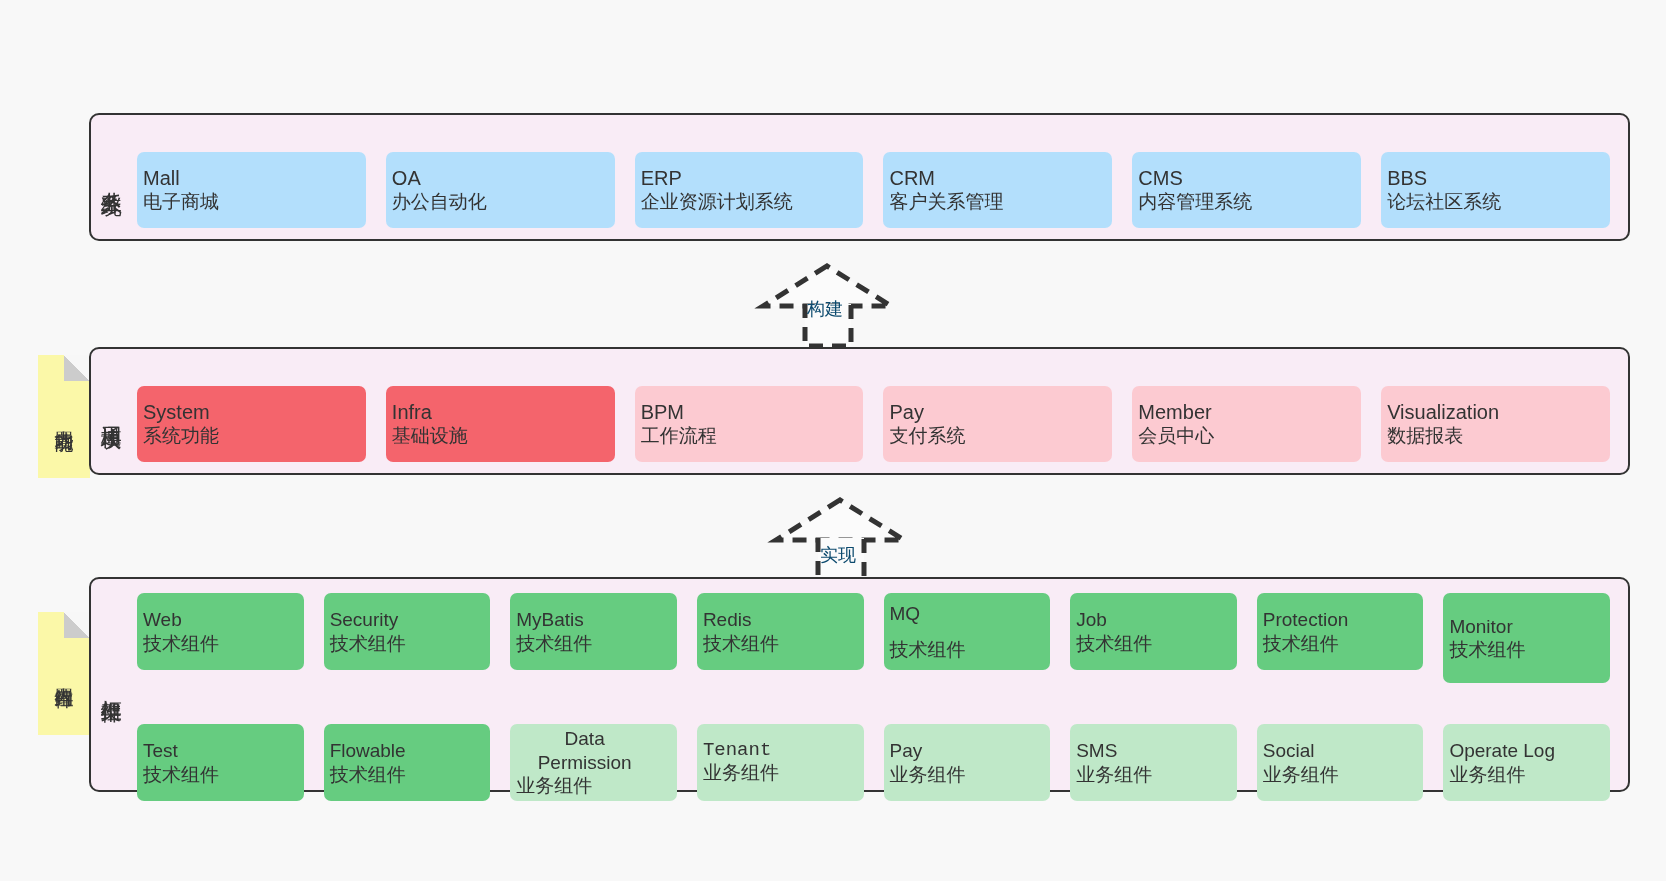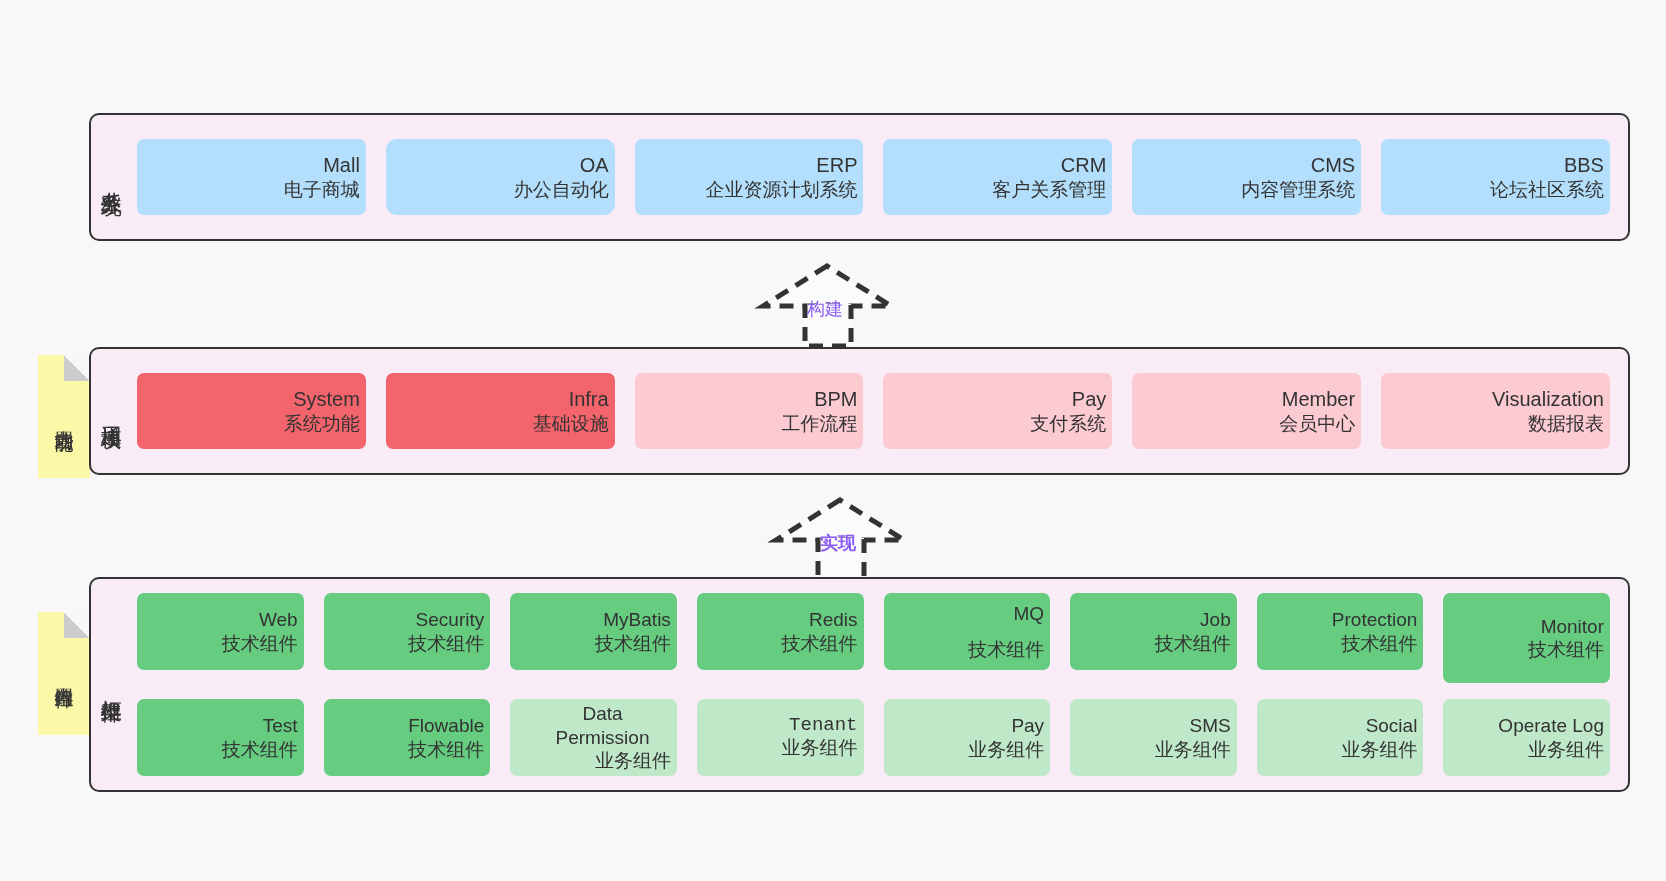--- a/index.html
+++ b/index.html
@@ -56,27 +56,28 @@
     gap: 20px;
   }
 
   
   .node {
     flex: 1 1 0;
     min-width: 0;
     border-radius: 7px;
     display: flex;
     flex-direction: column;
-    align-items: flex-end;
+    align-items: flex-start;
     justify-content: center;
     text-align: center;
     color: #333333;
     line-height: 1.23;
     padding: 0 6px;
     box-sizing: border-box;
+    margin-top: 25px;
   }
   .node .en {
     font-size: 20px;
   }
   .node .cn {
     font-size: 19px;
   }
   .node.compact .en { font-size: 19px; }
   .node.compact .cn { font-size: 19px; }
 
@@ -112,38 +113,38 @@
     height: 26px;
     background: linear-gradient(225deg, #f7f7f7 0 50%, #cccccc 50% 100%);
   }
 
   
   .arrow { position: absolute; }
   .arrow svg { display: block; overflow: visible; }
   .arrow-label {
     position: absolute;
     font-size: 18px;
-    color: #8b5cf6;
+    color: #0c4a6e;
     background: transparent;
     white-space: nowrap;
     user-select: none;
   }
 </style>
 </head>
 <body>
 
 <div class="layer" id="layer-business" style="left:89px; top:113px; width:1541px; height:128px;">
   <div class="layer-title">业务系统</div>
   <div class="layer-body">
     <div class="row">
       <div class="node n-blue" style="height:76px;">
         <span class="en">Mall</span>
         <span class="cn">电子商城</span>
       </div>
-      <div class="node n-blue" style="height:76px;border-radius:11px;">
+      <div class="node n-blue" style="height:76px;">
         <span class="en">OA</span>
         <span class="cn">办公自动化</span>
       </div>
       <div class="node n-blue" style="height:76px;">
         <span class="en">ERP</span>
         <span class="cn">企业资源计划系统</span>
       </div>
       <div class="node n-blue" style="height:76px;">
         <span class="en">CRM</span>
         <span class="cn">客户关系管理</span>
@@ -202,21 +203,21 @@
       </div>
     </div>
   </div>
 </div>
 
 <div class="arrow" style="left:768px; top:492px; width:150px; height:90px;">
   <svg width="150" height="90" viewBox="0 0 150 90">
     <path d="M 72 8 L 8 48 L 136 48 Z" fill="#fbfbfb" stroke="#333333" stroke-width="5" stroke-dasharray="14 9" stroke-linecap="butt" stroke-linejoin="miter"></path>
     <path d="M 50 46 L 50 88 L 96 88 L 96 46" fill="#fbfbfb" stroke="#333333" stroke-width="5" stroke-dasharray="14 9" stroke-linecap="butt"></path>
   </svg>
-  <span class="arrow-label" style="left:52px; top:39px;font-weight:bold;">实现</span>
+  <span class="arrow-label" style="left:52px; top:51px;">实现</span>
 </div>
 
 <div class="note" style="left:38px; top:612px; width:52px; height:123px;">
   <span>内置组件</span>
 </div>
 
 <div class="layer" id="layer-framework-component" style="left:89px; top:577px; width:1541px; height:215px;">
   <div class="layer-title">框架组件</div>
   <div class="layer-body">
 

